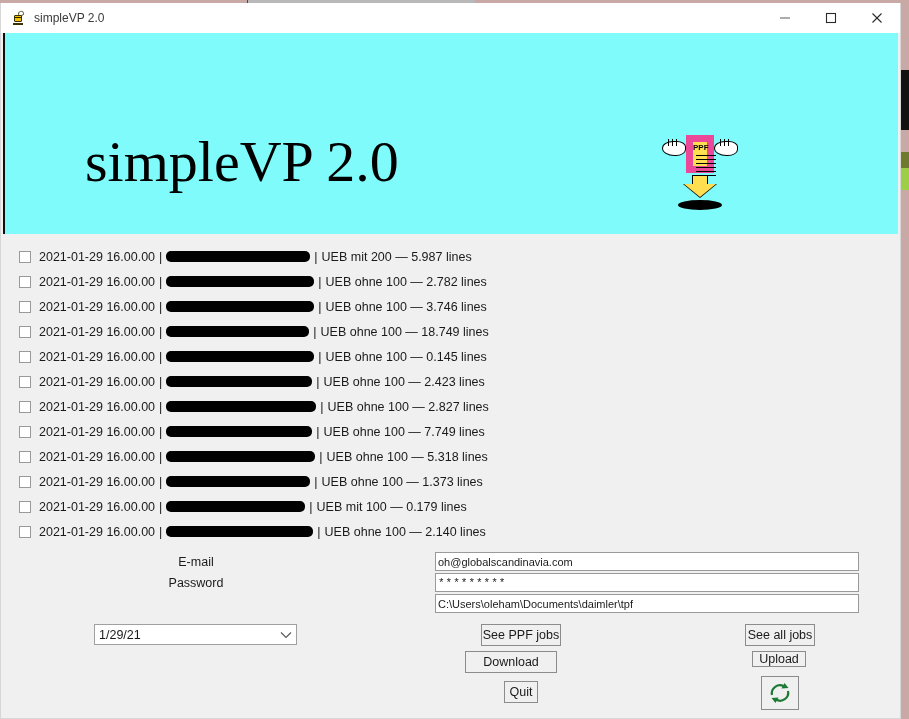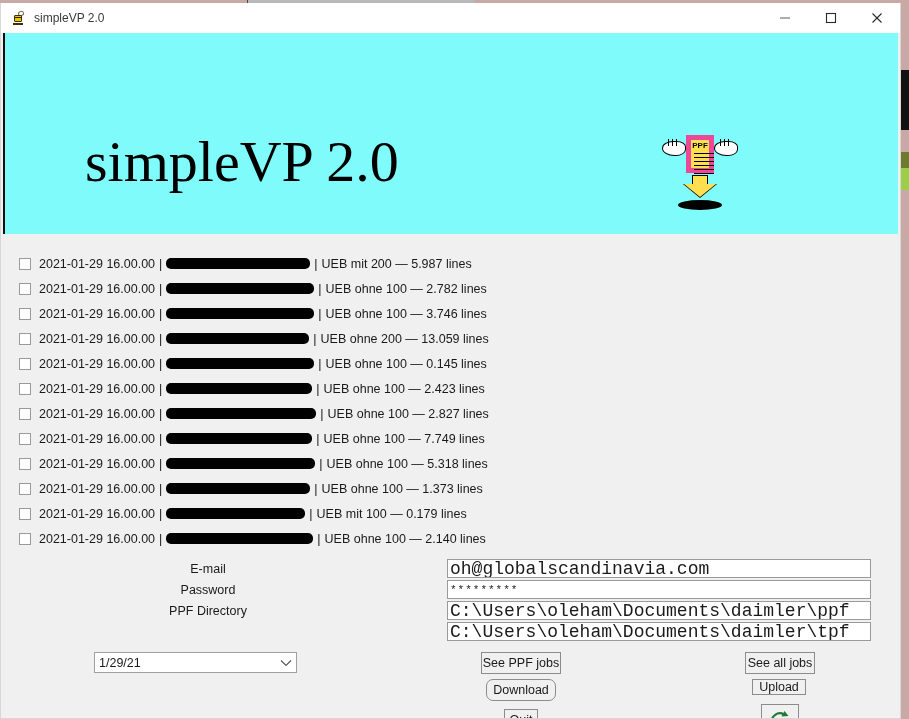--- a/index.html
+++ b/index.html
@@ -153,21 +153,21 @@
     left: 653px;
     top: 100px;
     width: 84px;
     height: 80px;
   }
   .logo-doc {
     position: absolute;
     left: 28px; top: 2px;
     width: 28px; height: 38px;
     background: #ffdf4f;
-    border: 5px solid #ec4899;
+    border: 7px solid #ec4899;
     box-sizing: border-box;
   }
   .logo-doc-label {
     position: absolute;
     left: 0; top: 1px;
     width: 100%;
     text-align: center;
     font-size: 8px;
     font-weight: bold;
     color: #000;
@@ -226,21 +226,21 @@
     position: absolute;
     left: 20px; top: 67px;
     width: 44px; height: 10px;
     background: #000;
     border-radius: 50%;
   }
 
   
   #job-list {
     margin: 0 2px;
-    padding-top: 17px;
+    padding-top: 10px;
     background: #f0f0f0;
   }
   .job-row {
     height: 25px;
     display: flex;
     align-items: center;
     padding-left: 16px;
     white-space: nowrap;
   }
   .job-checkbox {
@@ -269,44 +269,43 @@
 
   
   #form-area {
     position: relative;
     margin-top: 8px;
   }
   .form-row {
     position: relative;
     height: 21px;
     margin-bottom: 0px;
-    margin-left: 12px;
   }
   .form-label {
     position: absolute;
     left: 0;
     width: 390px;
     text-align: center;
     font-size: 12.5px;
     color: #1a1a1a;
     line-height: 21px;
   }
   .form-input {
     position: absolute;
     left: 434px;
     width: 424px;
     height: 19px;
     background: #ffffff;
     border: 1px solid #9a9a9a;
     box-sizing: border-box;
-    font-size: 18px;
+    font-size: 11px;
     color: #1a1a1a;
     padding: 0 2px;
     line-height: 17px;
-    font-family: Liberation Mono, monospace;
+    font-family: Liberation Sans, sans-serif;
   }
   .form-input.pw {
     letter-spacing: 1px;
     font-family: "Liberation Mono", monospace;
     font-size: 11px;
   }
 
   
   #controls {
     position: relative;
@@ -337,21 +336,21 @@
     box-sizing: border-box;
     font-size: 12.5px;
     color: #1a1a1a;
     font-family: "Liberation Sans", sans-serif;
     display: flex;
     align-items: center;
     justify-content: center;
     padding: 0;
   }
   #btn-see-ppf  { left: 480px; top: 0px;  width: 80px; height: 22px; }
-  #btn-download { left: 485px; top: 27px; width: 70px; height: 22px; border-radius: 7px; }
+  #btn-download { left: 464px; top: 27px; width: 92px; height: 22px; }
   #btn-quit     { left: 503px; top: 57px; width: 34px; height: 22px; }
   #btn-see-all  { left: 744px; top: 0px;  width: 70px; height: 22px; }
   #btn-upload   { left: 751px; top: 27px; width: 54px; height: 16px; }
   #btn-refresh  { left: 760px; top: 52px; width: 38px; height: 34px; }
   #btn-refresh svg { display: block; }
 </style>
 </head>
 <body>
 
 <div id="desktop">
@@ -455,21 +454,21 @@
           <span>UEB ohne 100 — 3.746 lines</span>
         </div>
       </div>
       <div class="job-row">
         <div class="job-checkbox"></div>
         <div class="job-text">
           <span class="job-ts">2021-01-29 16.00.00</span>
           <span class="job-sep">|</span>
           <span class="job-redacted" style="width: 143px;"></span>
           <span class="job-sep">|</span>
-          <span>UEB ohne 200 — 13.059 lines</span>
+          <span>UEB ohne 100 — 18.749 lines</span>
         </div>
       </div>
       <div class="job-row">
         <div class="job-checkbox"></div>
         <div class="job-text">
           <span class="job-ts">2021-01-29 16.00.00</span>
           <span class="job-sep">|</span>
           <span class="job-redacted" style="width: 148px;"></span>
           <span class="job-sep">|</span>
           <span>UEB ohne 100 — 0.145 lines</span>
@@ -548,24 +547,20 @@
     </div>
 
   <div id="form-area">
     <div class="form-row">
       <div class="form-label">E-mail</div>
       <input class="form-input" type="text" value="oh@globalscandinavia.com" style="">
     </div>
     <div class="form-row">
       <div class="form-label">Password</div>
       <input class="form-input pw" type="text" value="*********" style="">
-    </div>
-    <div class="form-row">
-      <div class="form-label">PPF Directory</div>
-      <input class="form-input" type="text" value="C:\Users\oleham\Documents\daimler\ppf" style="">
     </div>
     <div class="form-row">
       <input class="form-input" type="text" value="C:\Users\oleham\Documents\daimler\tpf" style="">
     </div>
   </div>
 
   <div id="controls">
     <div id="date-select">
       <span>1/29/21</span>
       <span class="chev">

